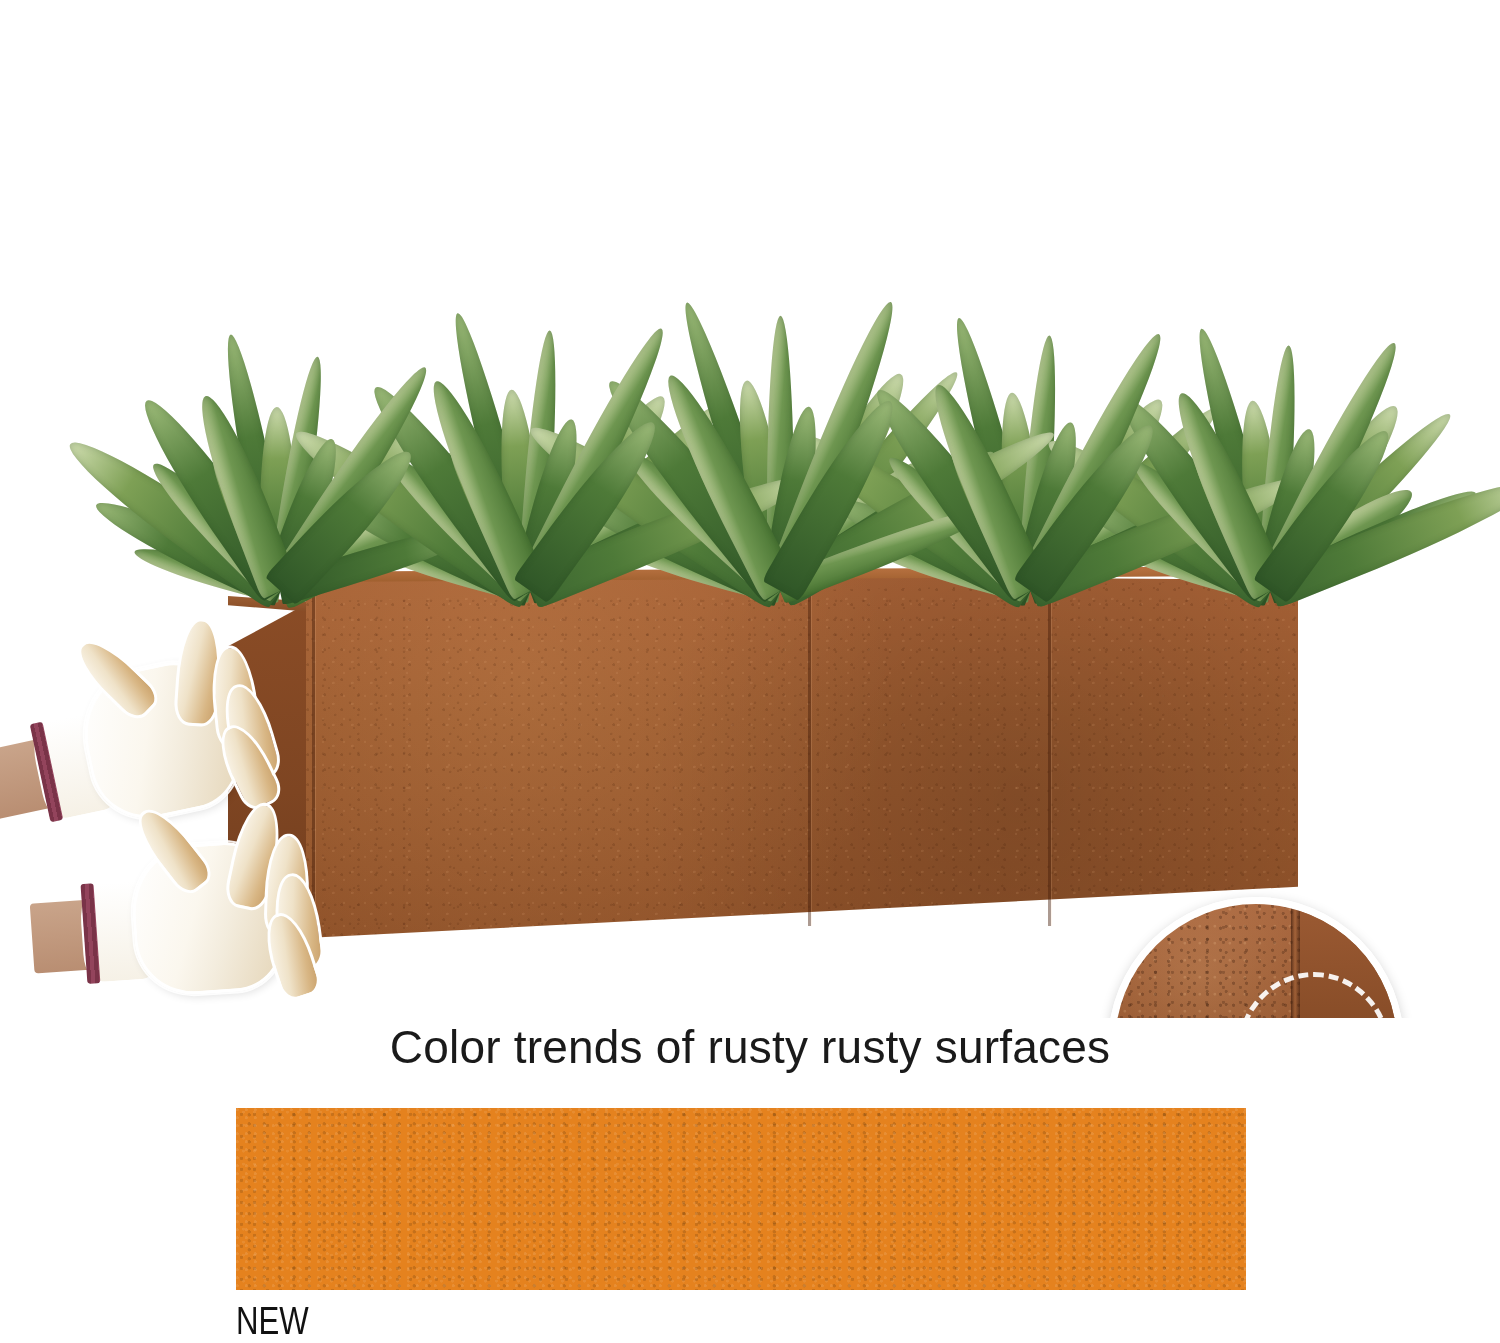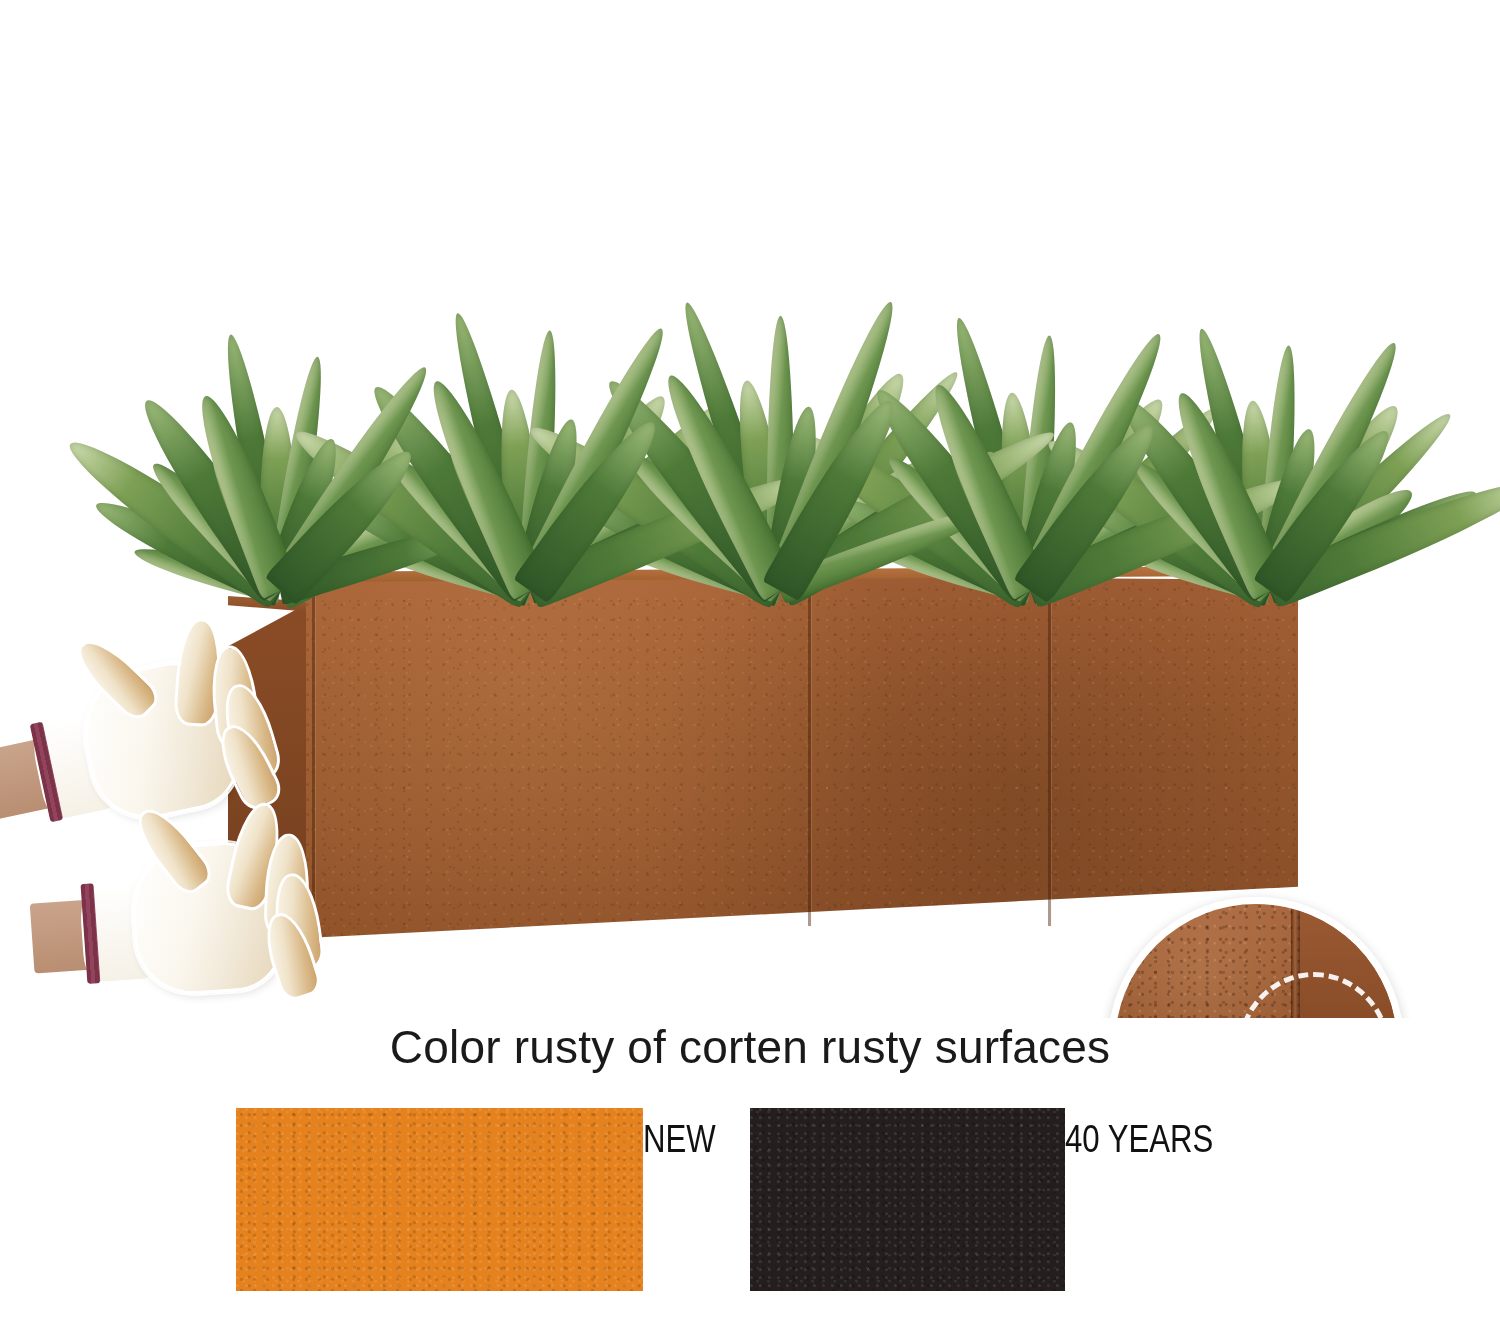--- a/index.html
+++ b/index.html
@@ -212,21 +212,21 @@
     white-space:nowrap;
   }
   .swatch-row {
     position:absolute; left:236px; top:90px;
     width:1010px; height:235px;
     display:flex;
     gap:18px;
   }
   .swatch-cell {
     flex:1 1 0;
-    display:flex; flex-direction:row;border-radius:16px;
+    display:flex; flex-direction:column;border-radius:16px;
   }
   .swatch-chip {
     width:100%; height:183px;
     position:relative;
     overflow:hidden;
   }
   .swatch-grain {
     position:absolute; inset:0;
     background-image:
       radial-gradient(circle at 14% 22%, rgba(255,255,255,0.10) 0 1.3px, transparent 1.8px),
@@ -399,30 +399,24 @@
     <div class="inset-circle">
       <div class="inset-texture"></div>
       <div class="inset-panel-right"></div>
       <div class="inset-seam"></div>
       <div class="dashed-circle"></div>
 
     </div>
   </div>
 
   <div class="trend-section">
-    <div class="trend-title">Color rusty of corten rusty surfaces</div>
+    <div class="trend-title">Color trends of rusty rusty surfaces</div>
     <div class="swatch-row" id="swatch-row">
         <div class="swatch-cell">
           <div class="swatch-chip" style="background: rgb(229, 130, 30);">
             <div class="swatch-grain"></div>
           </div>
           <div class="swatch-label">NEW</div>
         </div>
-        <div class="swatch-cell">
-          <div class="swatch-chip" style="background: rgb(36, 30, 30);">
-            <div class="swatch-grain"></div>
-          </div>
-          <div class="swatch-label">40 YEARS</div>
-        </div>
       </div>
   </div>
 
 </div>
 
 </body></html>

